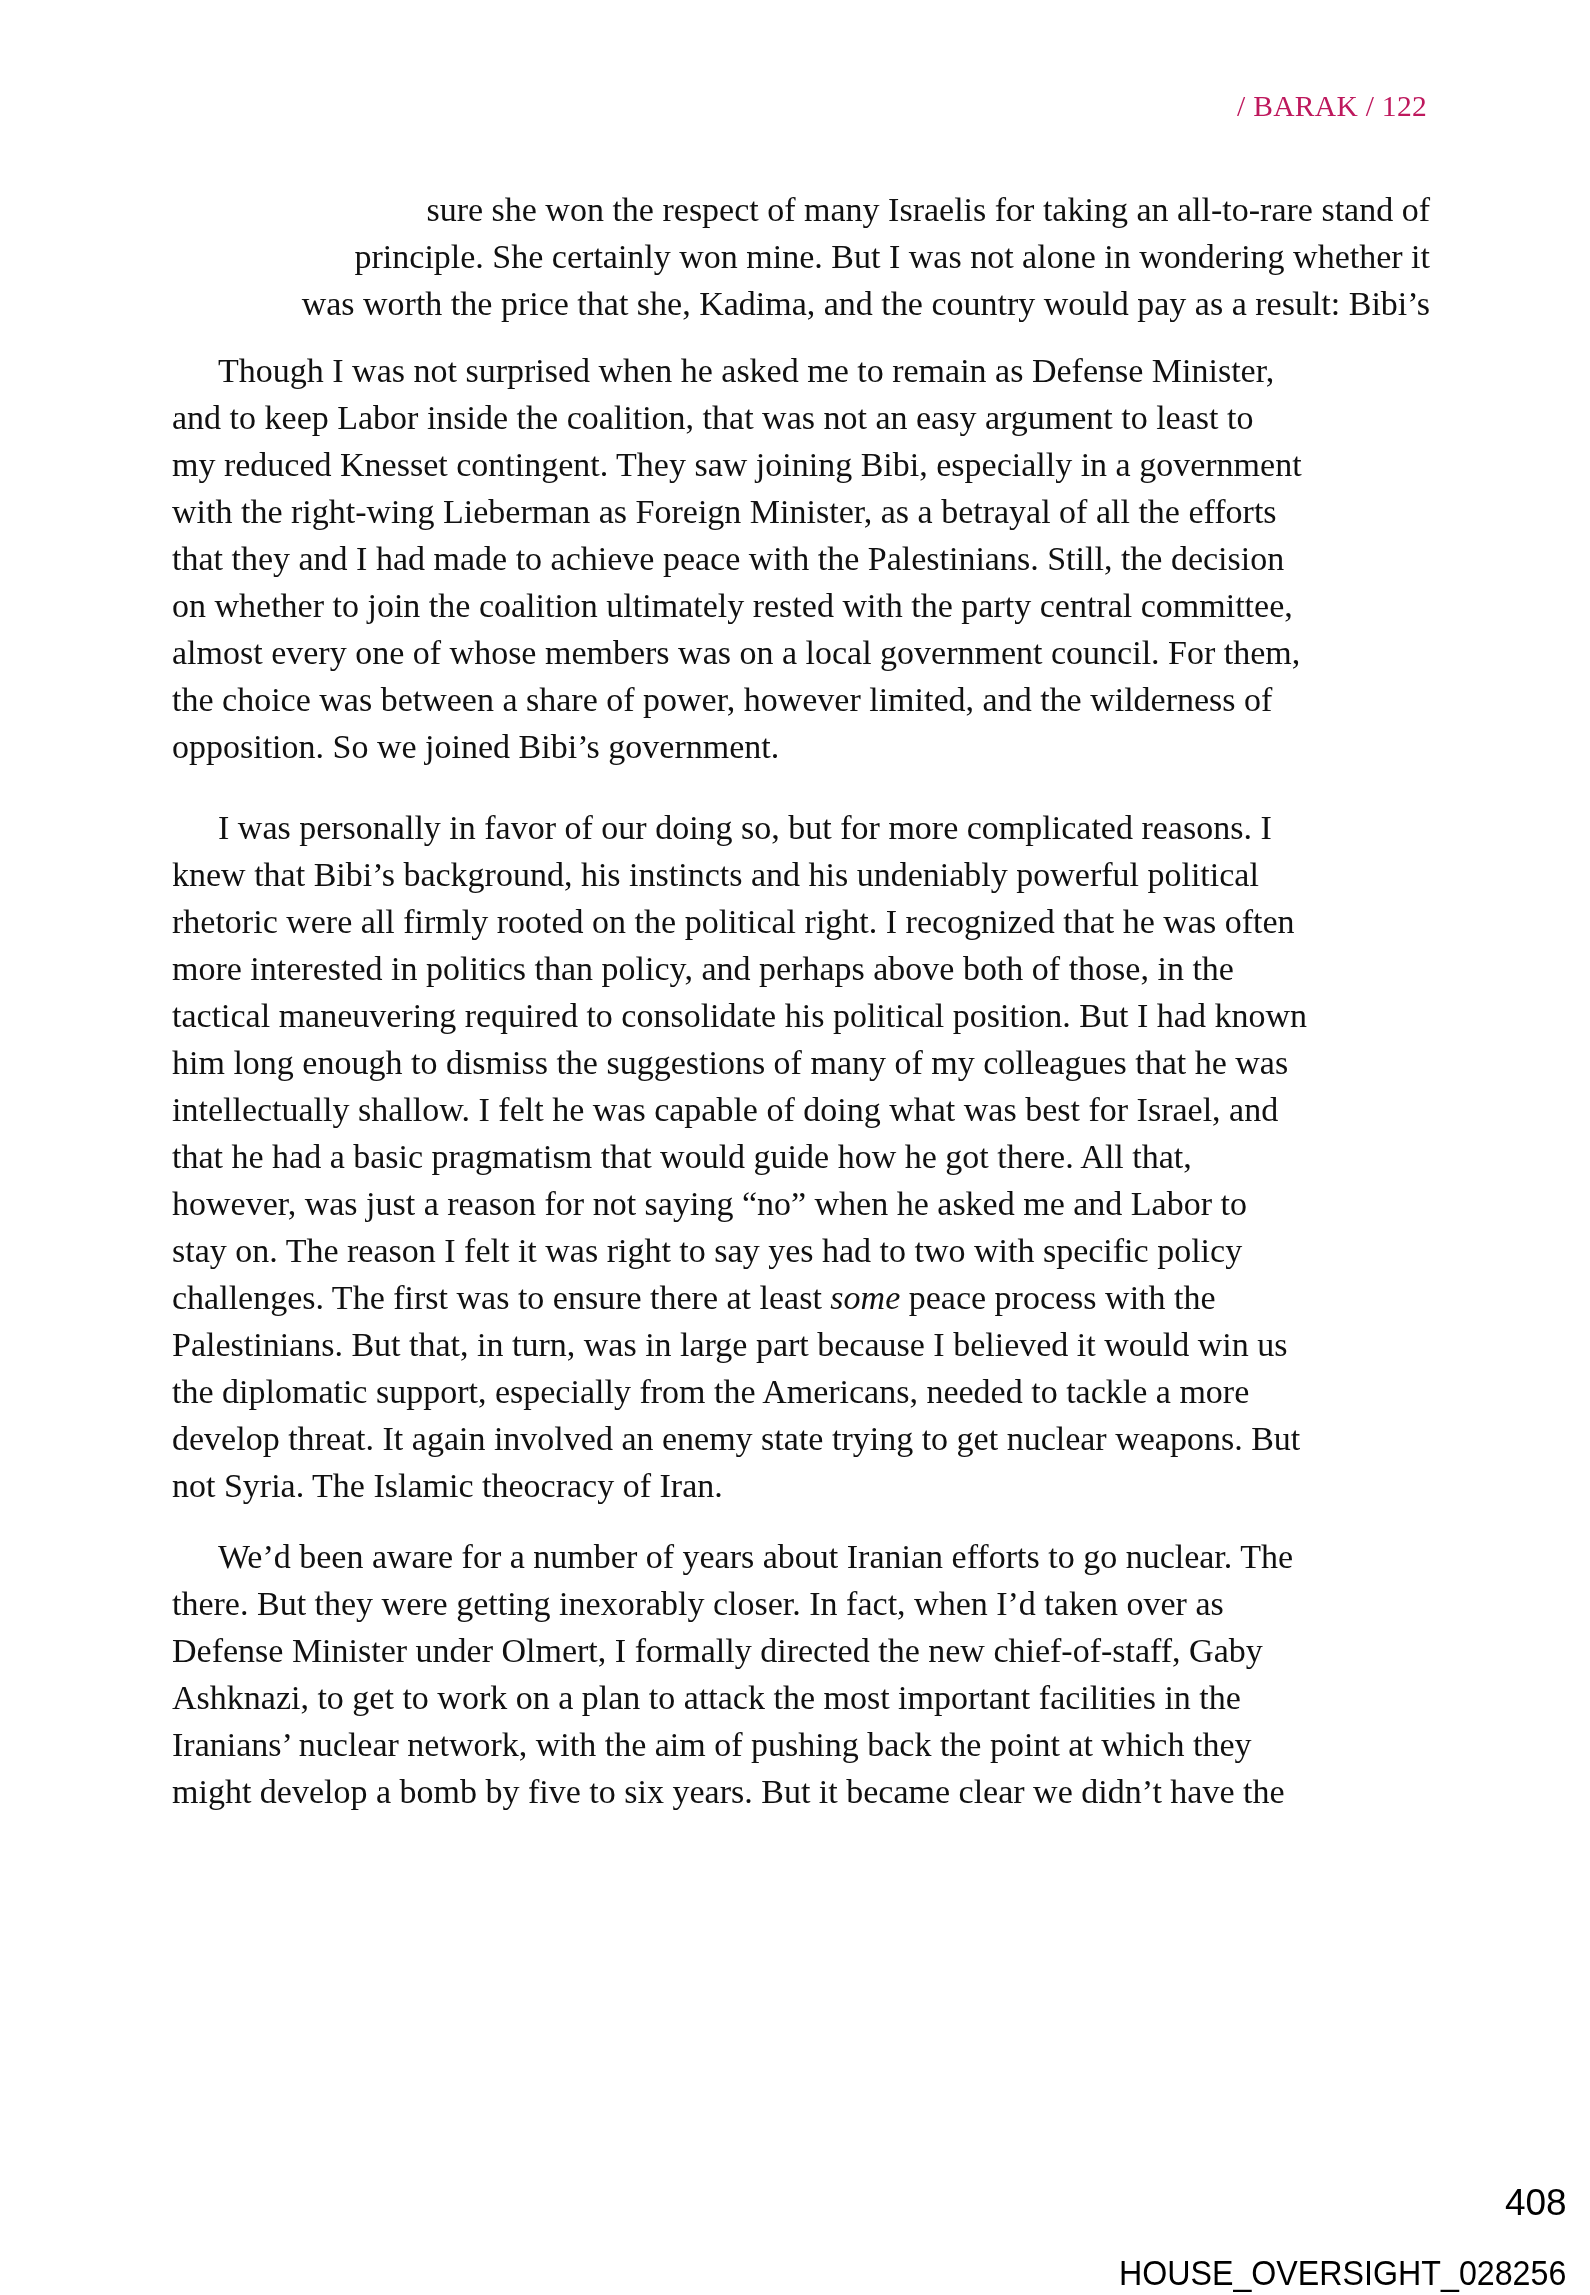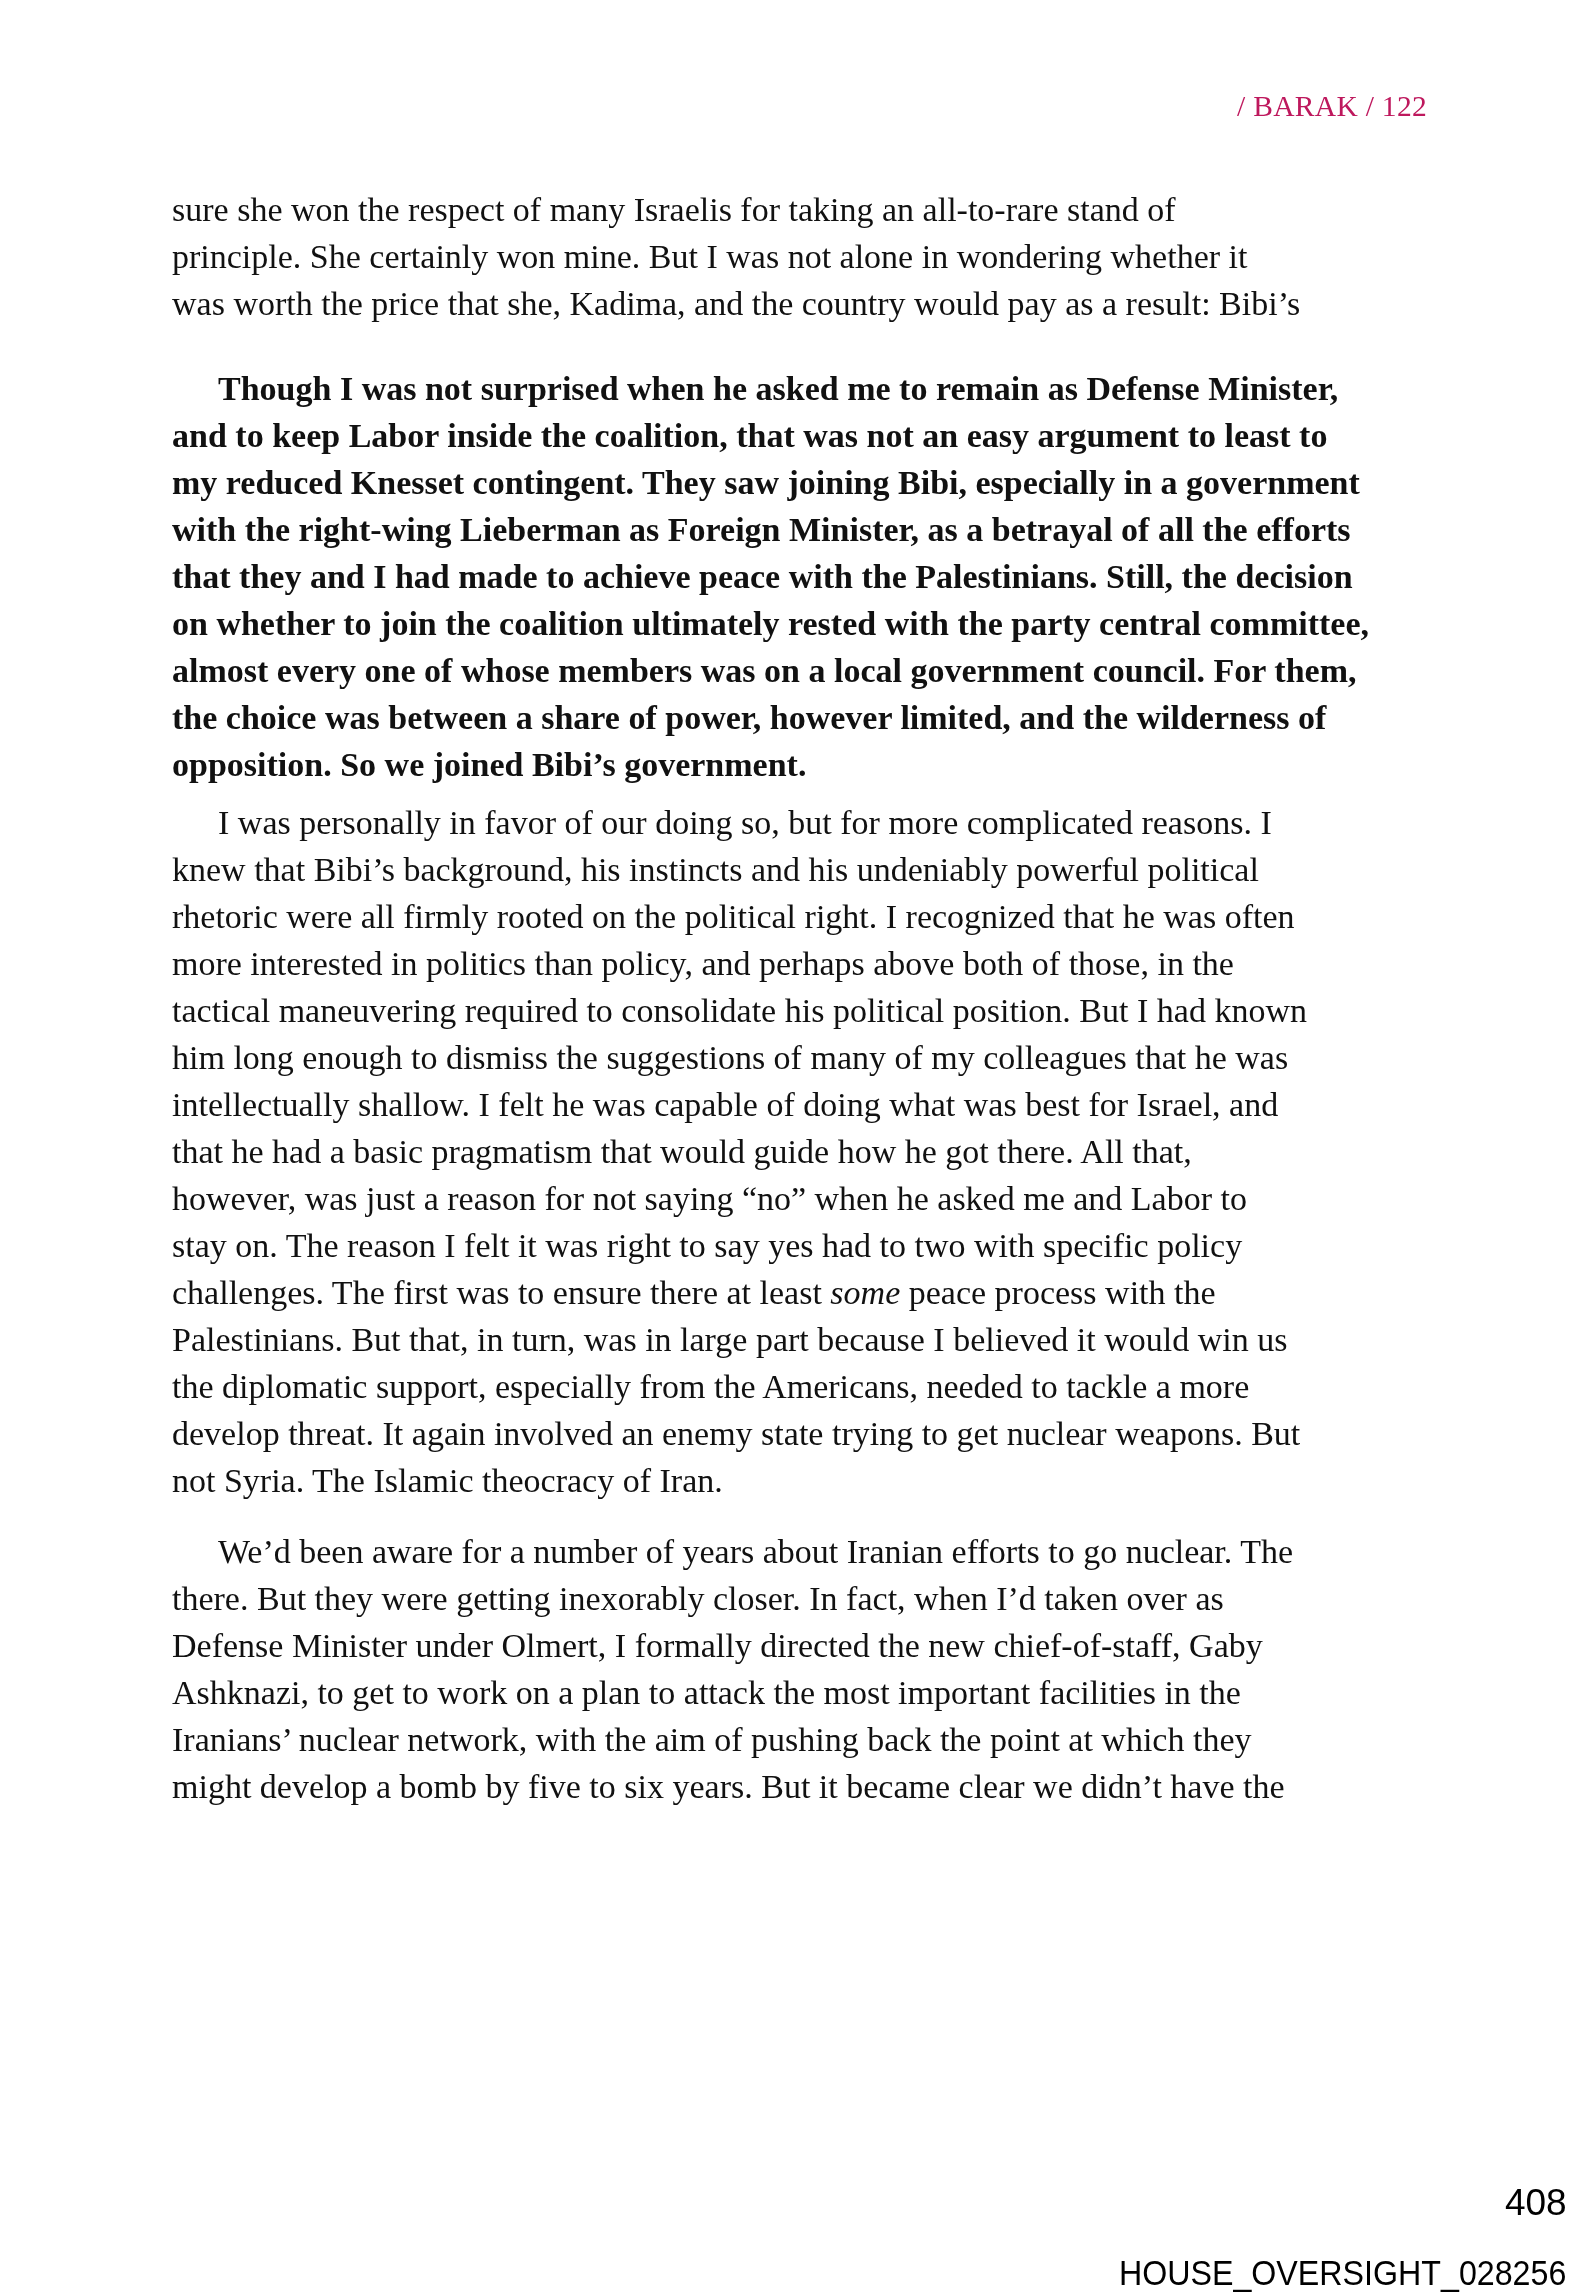--- a/index.html
+++ b/index.html
@@ -36,22 +36,22 @@
     .line {
       display: block;
       white-space: nowrap;
     }
     .line.indent {
       padding-left: 46px;
     }
     .para {
       margin: 0 0 16.7px 0;
     }
-    .para-1 { margin-bottom: 38px; }
-    .para-2 { margin-bottom: 11px; font-weight: bold; }
+    .para-1 { margin-bottom: 20px; text-align: right; }
+    .para-2 { margin-bottom: 34px; }
     .para-3 { margin-bottom: 24.4px; }
     em {
       font-style: italic;
       font-family: Liberation Serif, serif;
     }
     .page-number {
       position: absolute;
       right: 24.4px;
       top: 2182px;
       font-family: "Liberation Sans", "DejaVu Sans", sans-serif;

